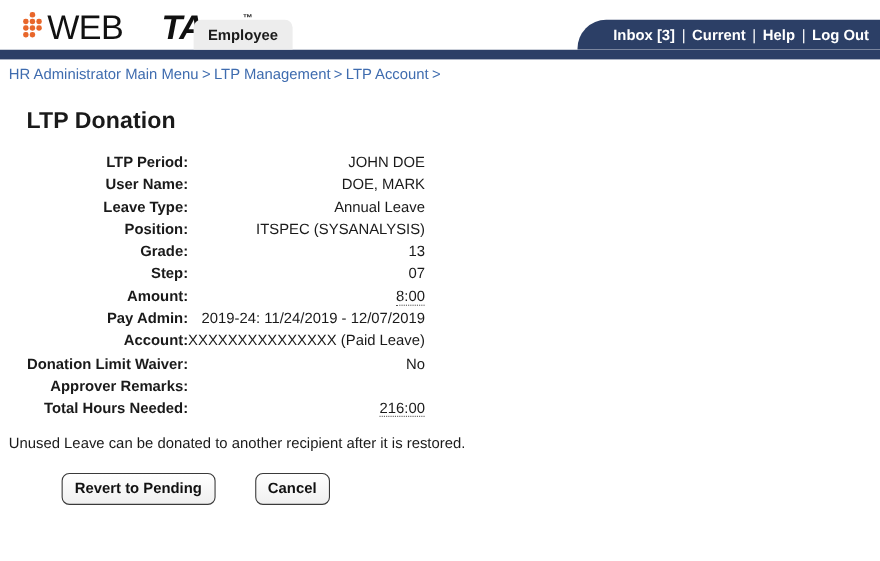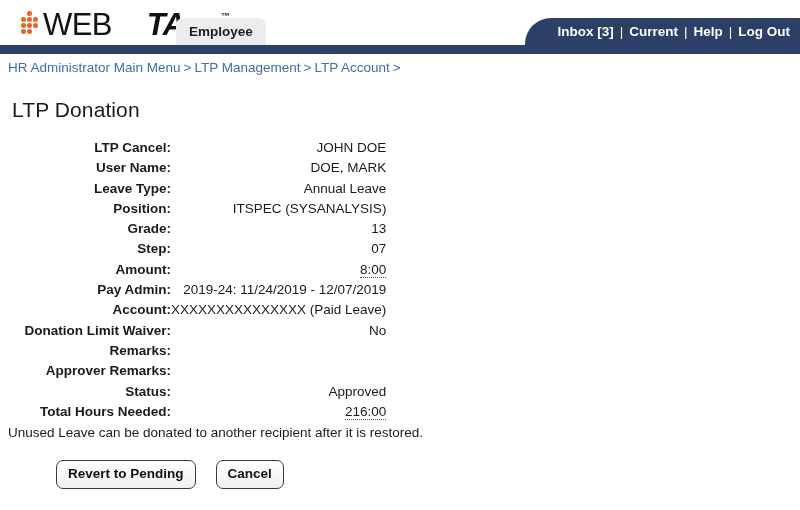--- a/index.html
+++ b/index.html
@@ -140,23 +140,23 @@
     color: #3F6CAF;
     padding: 0 3px;
   }
 
   
   .main {
     padding: 0 0 0 8px;
   }
   .page-title {
     font-size: 21px;
-    font-weight: 400;
-    color: #1a1a1a;
-    margin: 17px 0 16px 4px;
+    font-weight: 700;
+    color: #1a1a1a;
+    margin: 17px 0 16px 16px;
     letter-spacing: 0.1px;
   }
 
   table.detail {
     border-collapse: collapse;
     border-spacing: 0;
     margin-left: 0;
   }
   table.detail td {
     padding: 0;
@@ -177,29 +177,29 @@
     font-weight: 400;
     color: #1a1a1a;
   }
   .dotted {
     border-bottom: 1px dotted #555555;
   }
 
   .note {
     font-size: 13.5px;
     color: #1a1a1a;
-    margin-top: 3px;
+    margin-top: 13px;
     white-space: nowrap;
   }
 
   
   .button-row {
     margin-top: 20px;
     display: flex;
-    gap: 20px;
+    gap: 36px;
     padding-left: 48px;
   }
   .btn {
     font-family: "Liberation Sans", sans-serif;
     font-size: 13.5px;
     font-weight: 700;
     color: #111111;
     background: linear-gradient(#ffffff, #f0f0f0);
     border: 1px solid #3a3a3a;
     border-radius: 7px;
@@ -254,21 +254,21 @@
   <a href="#">HR Administrator Main Menu</a><span class="crumb-sep">&gt;</span><a href="#">LTP Management</a><span class="crumb-sep">&gt;</span><a href="#">LTP Account</a><span class="crumb-sep">&gt;</span>
 </div>
 
 <div class="main">
 
   <div class="page-title">LTP Donation</div>
 
   <table class="detail">
     <tbody>
       <tr>
-        <td class="lbl">LTP Cancel:</td>
+        <td class="lbl">LTP Period:</td>
         <td class="val"><span>JOHN DOE</span></td>
       </tr>
       <tr>
         <td class="lbl">User Name:</td>
         <td class="val"><span>DOE, MARK</span></td>
       </tr>
       <tr>
         <td class="lbl">Leave Type:</td>
         <td class="val"><span>Annual Leave</span></td>
       </tr>
@@ -294,30 +294,22 @@
       </tr>
       <tr>
         <td class="lbl">Account:</td>
         <td class="val"><span>XXXXXXXXXXXXXXX (Paid Leave)</span></td>
       </tr>
       <tr>
         <td class="lbl">Donation Limit Waiver:</td>
         <td class="val"><span>No</span></td>
       </tr>
       <tr>
-        <td class="lbl">Remarks:</td>
-        <td class="val"><span></span></td>
-      </tr>
-      <tr>
         <td class="lbl">Approver Remarks:</td>
         <td class="val"><span></span></td>
-      </tr>
-      <tr>
-        <td class="lbl">Status:</td>
-        <td class="val"><span>Approved</span></td>
       </tr>
       <tr>
         <td class="lbl">Total Hours Needed:</td>
         <td class="val"><span class="dotted">216:00</span></td>
       </tr>
     </tbody>
   </table>
 
   <div class="note">Unused Leave can be donated to another recipient after it is restored.</div>
 

